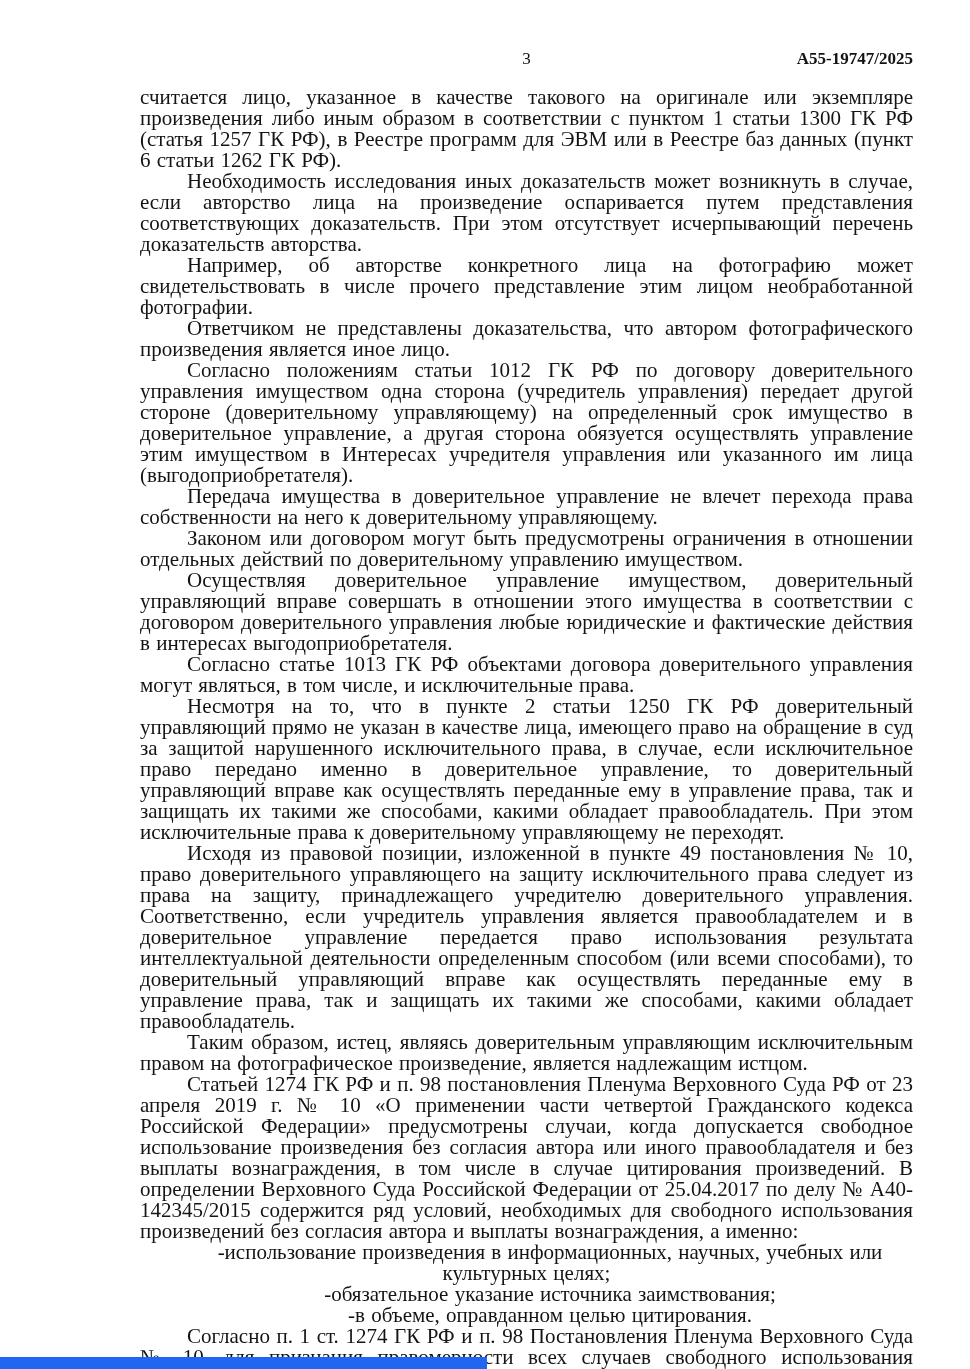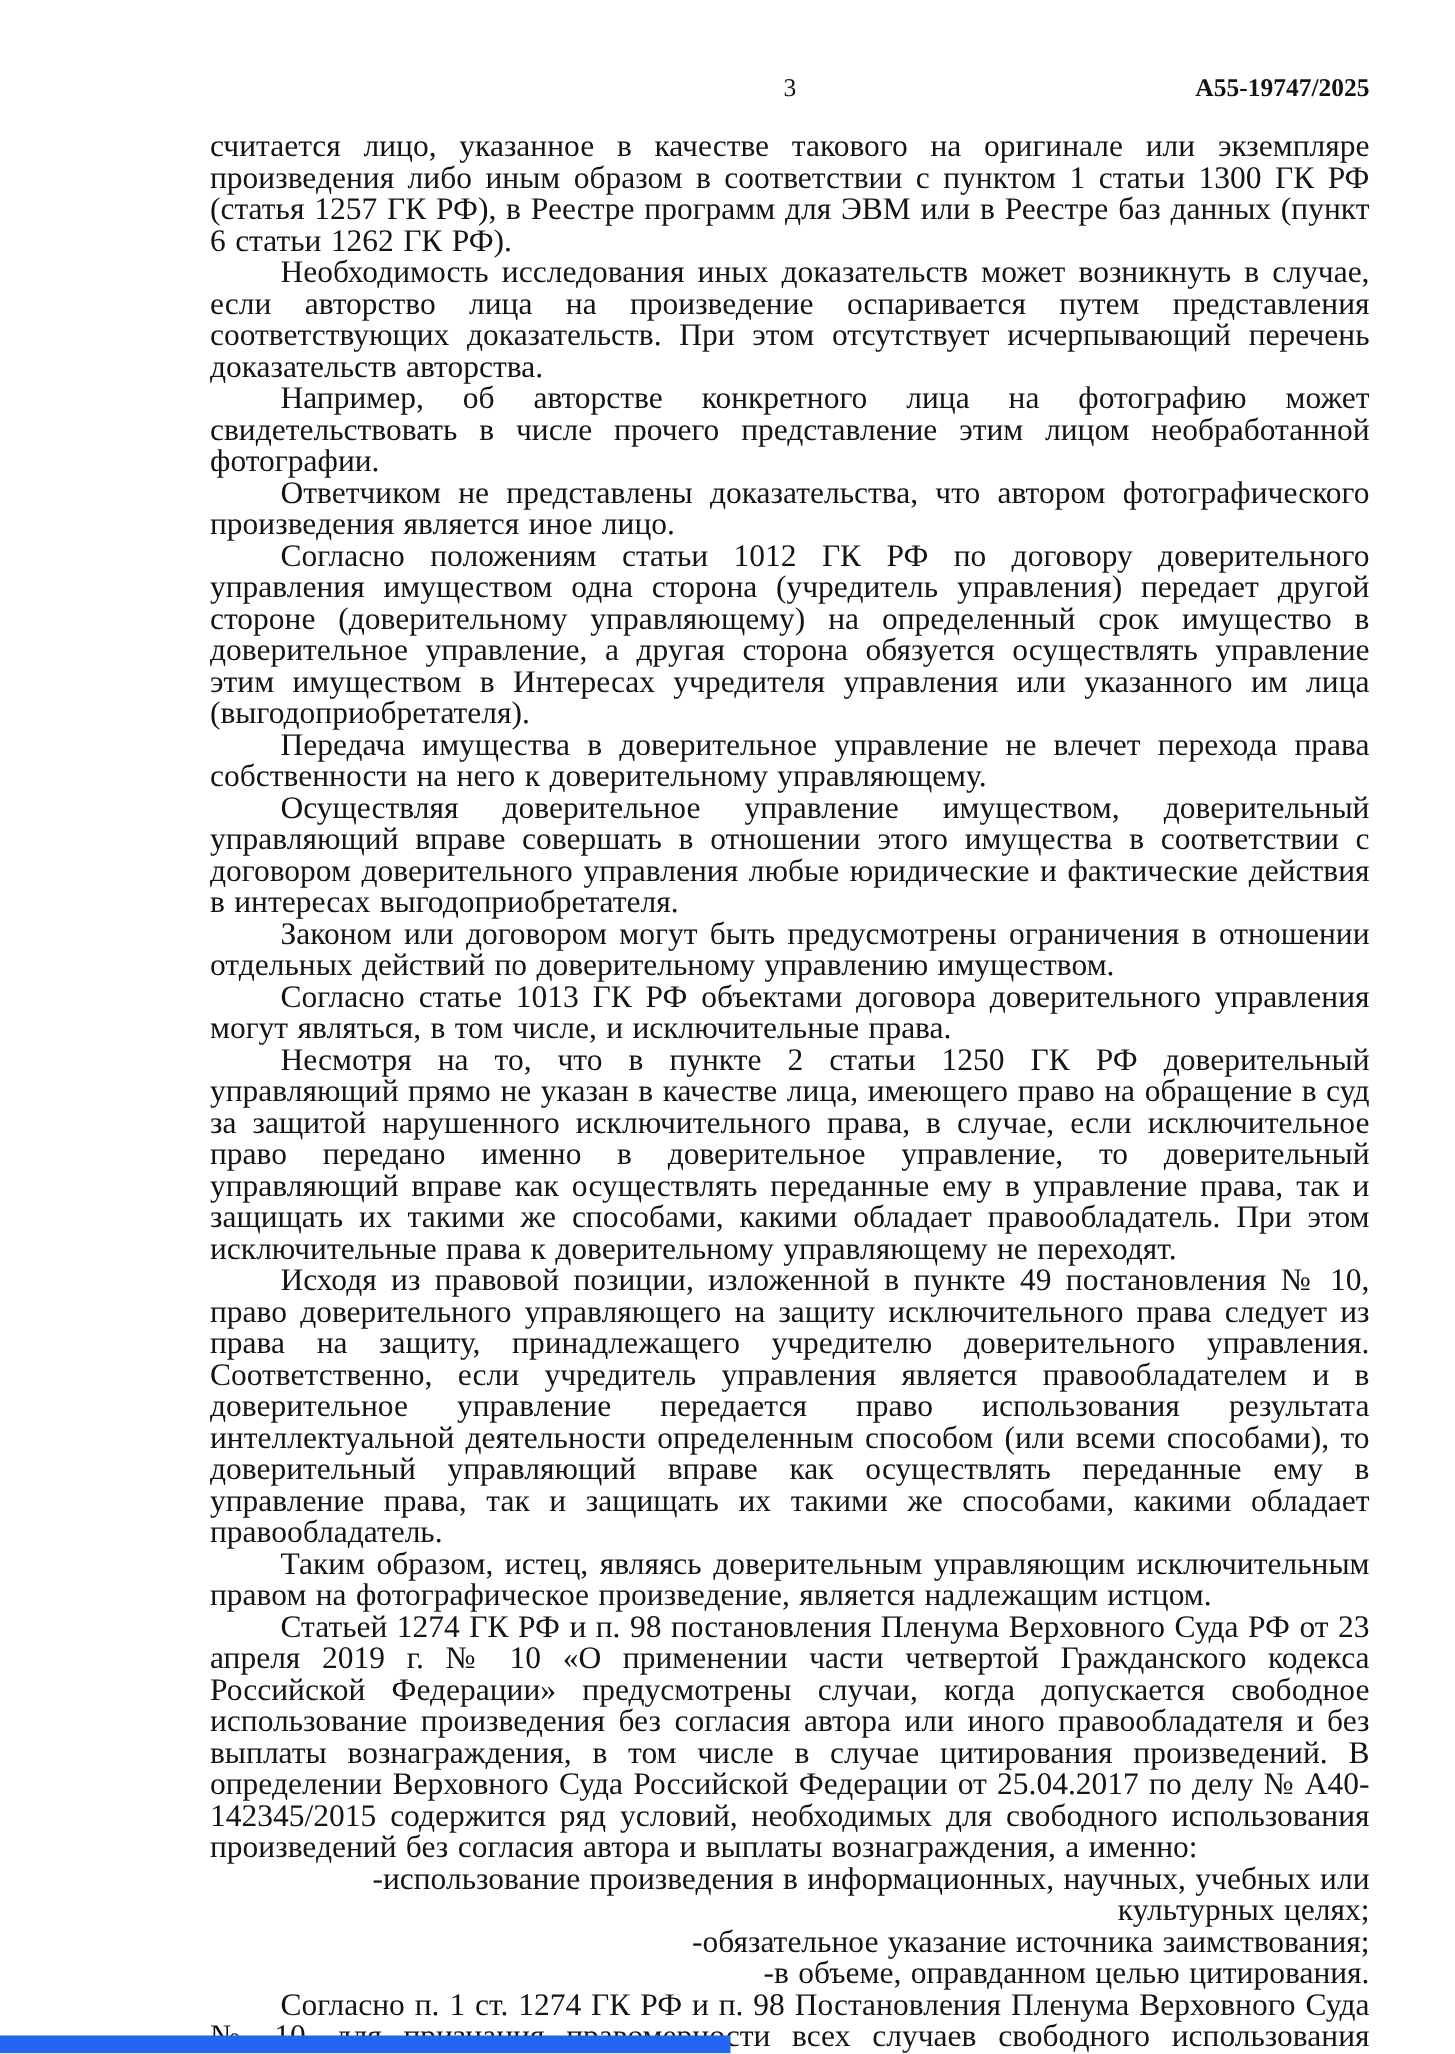--- a/index.html
+++ b/index.html
@@ -42,21 +42,21 @@
   }
   .content p {
     margin: 0;
     font-size: 21px;
     line-height: 21px;
     text-align: justify;
     text-indent: 47px;
     word-spacing: 1px;
   }
   .content p.no-indent { text-indent: 0; }
-  .content p.bullet { text-align: right; }
+  .content p.bullet { text-align: center; }
   .progress-bar {
     position: absolute;
     left: 0;
     bottom: 0;
     width: 487px;
     height: 12px;
     background: #2166f0;
   }
 </style>
 </head>
@@ -68,22 +68,22 @@
       <span class="page-number">3</span>
       <span class="case-number">А55-19747/2025</span>
     </div>
     <div class="content">
       <p class="no-indent">считается лицо, указанное в качестве такового на оригинале или экземпляре произведения либо иным образом в соответствии с пунктом 1 статьи 1300 ГК РФ (статья 1257 ГК РФ), в Реестре программ для ЭВМ или в Реестре баз данных (пункт 6 статьи 1262 ГК РФ).</p>
       <p>Необходимость исследования иных доказательств может возникнуть в случае, если авторство лица на произведение оспаривается путем представления соответствующих доказательств. При этом отсутствует исчерпывающий перечень доказательств авторства.</p>
       <p>Например, об авторстве конкретного лица на фотографию может свидетельствовать в числе прочего представление этим лицом необработанной фотографии.</p>
       <p>Ответчиком не представлены доказательства, что автором фотографического произведения является иное лицо.</p>
       <p>Согласно положениям статьи 1012 ГК РФ по договору доверительного управления имуществом одна сторона (учредитель управления) передает другой стороне (доверительному управляющему) на определенный срок имущество в доверительное управление, а другая сторона обязуется осуществлять управление этим имуществом в Интересах учредителя управления или указанного им лица (выгодоприобретателя).</p>
       <p>Передача имущества в доверительное управление не влечет перехода права собственности на него к доверительному управляющему.</p>
+      <p>Законом или договором могут быть предусмотрены ограничения в отношении отдельных действий по доверительному управлению имуществом.</p>
       <p>Осуществляя доверительное управление имуществом, доверительный управляющий вправе совершать в отношении этого имущества в соответствии с договором доверительного управления любые юридические и фактические действия в интересах выгодоприобретателя.</p>
-      <p>Законом или договором могут быть предусмотрены ограничения в отношении отдельных действий по доверительному управлению имуществом.</p>
       <p>Согласно статье 1013 ГК РФ объектами договора доверительного управления могут являться, в том числе, и исключительные права.</p>
       <p>Несмотря на то, что в пункте 2 статьи 1250 ГК РФ доверительный управляющий прямо не указан в качестве лица, имеющего право на обращение в суд за защитой нарушенного исключительного права, в случае, если исключительное право передано именно в доверительное управление, то доверительный управляющий вправе как осуществлять переданные ему в управление права, так и защищать их такими же способами, какими обладает правообладатель. При этом исключительные права к доверительному управляющему не переходят.</p>
       <p>Исходя из правовой позиции, изложенной в пункте 49 постановления № 10, право доверительного управляющего на защиту исключительного права следует из права на защиту, принадлежащего учредителю доверительного управления. Соответственно, если учредитель управления является правообладателем и в доверительное управление передается право использования результата интеллектуальной деятельности определенным способом (или всеми способами), то доверительный управляющий вправе как осуществлять переданные ему в управление права, так и защищать их такими же способами, какими обладает правообладатель.</p>
       <p>Таким образом, истец, являясь доверительным управляющим исключительным правом на фотографическое произведение, является надлежащим истцом.</p>
       <p>Статьей 1274 ГК РФ и п. 98 постановления Пленума Верховного Суда РФ от 23 апреля 2019 г. № 10 «О применении части четвертой Гражданского кодекса Российской Федерации» предусмотрены случаи, когда допускается свободное использование произведения без согласия автора или иного правообладателя и без выплаты вознаграждения, в том числе в случае цитирования произведений. В определении Верховного Суда Российской Федерации от 25.04.2017 по делу № А40-142345/2015 содержится ряд условий, необходимых для свободного использования произведений без согласия автора и выплаты вознаграждения, а именно:</p>
       <p class="bullet">-использование произведения в информационных, научных, учебных или культурных целях;</p>
       <p class="bullet">-обязательное указание источника заимствования;</p>
       <p class="bullet">-в объеме, оправданном целью цитирования.</p>
       <p>Согласно п. 1 ст. 1274 ГК РФ и п. 98 Постановления Пленума Верховного Суда № 10, для признания правомерности всех случаев свободного использования объекта авторских прав необходимо единовременное соблюдение названных требований, в том числе указания имени</p>
     </div>

